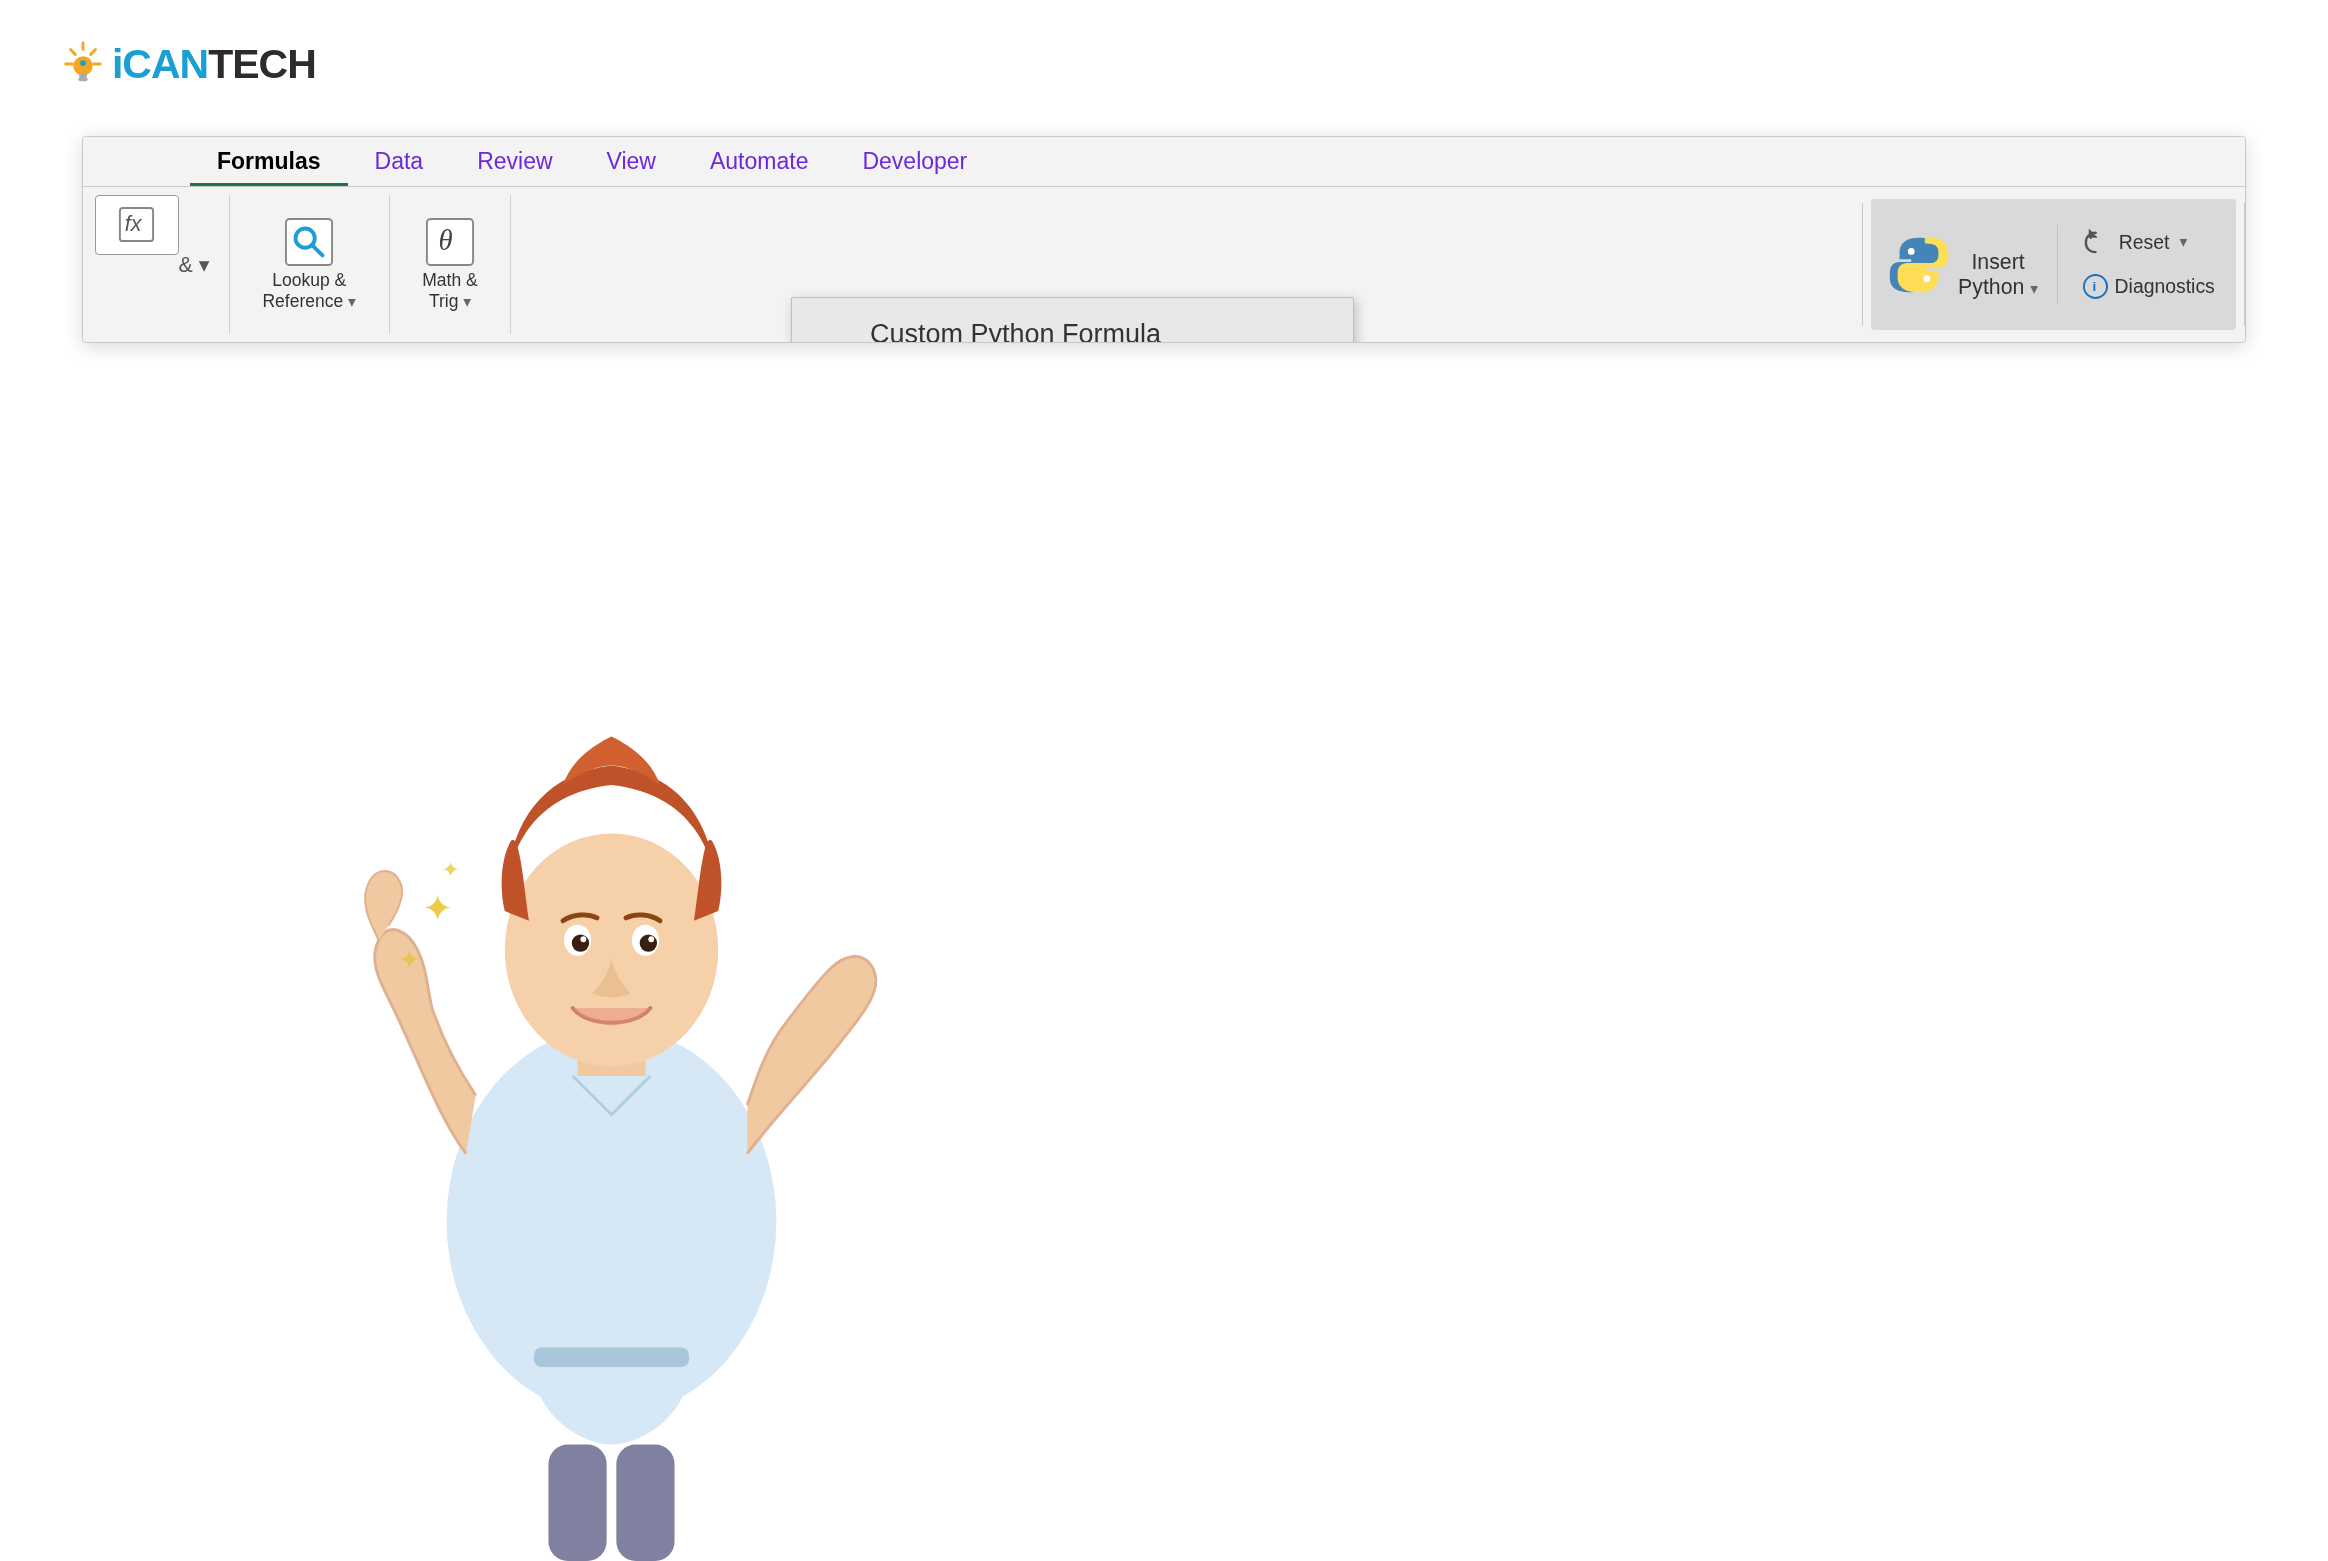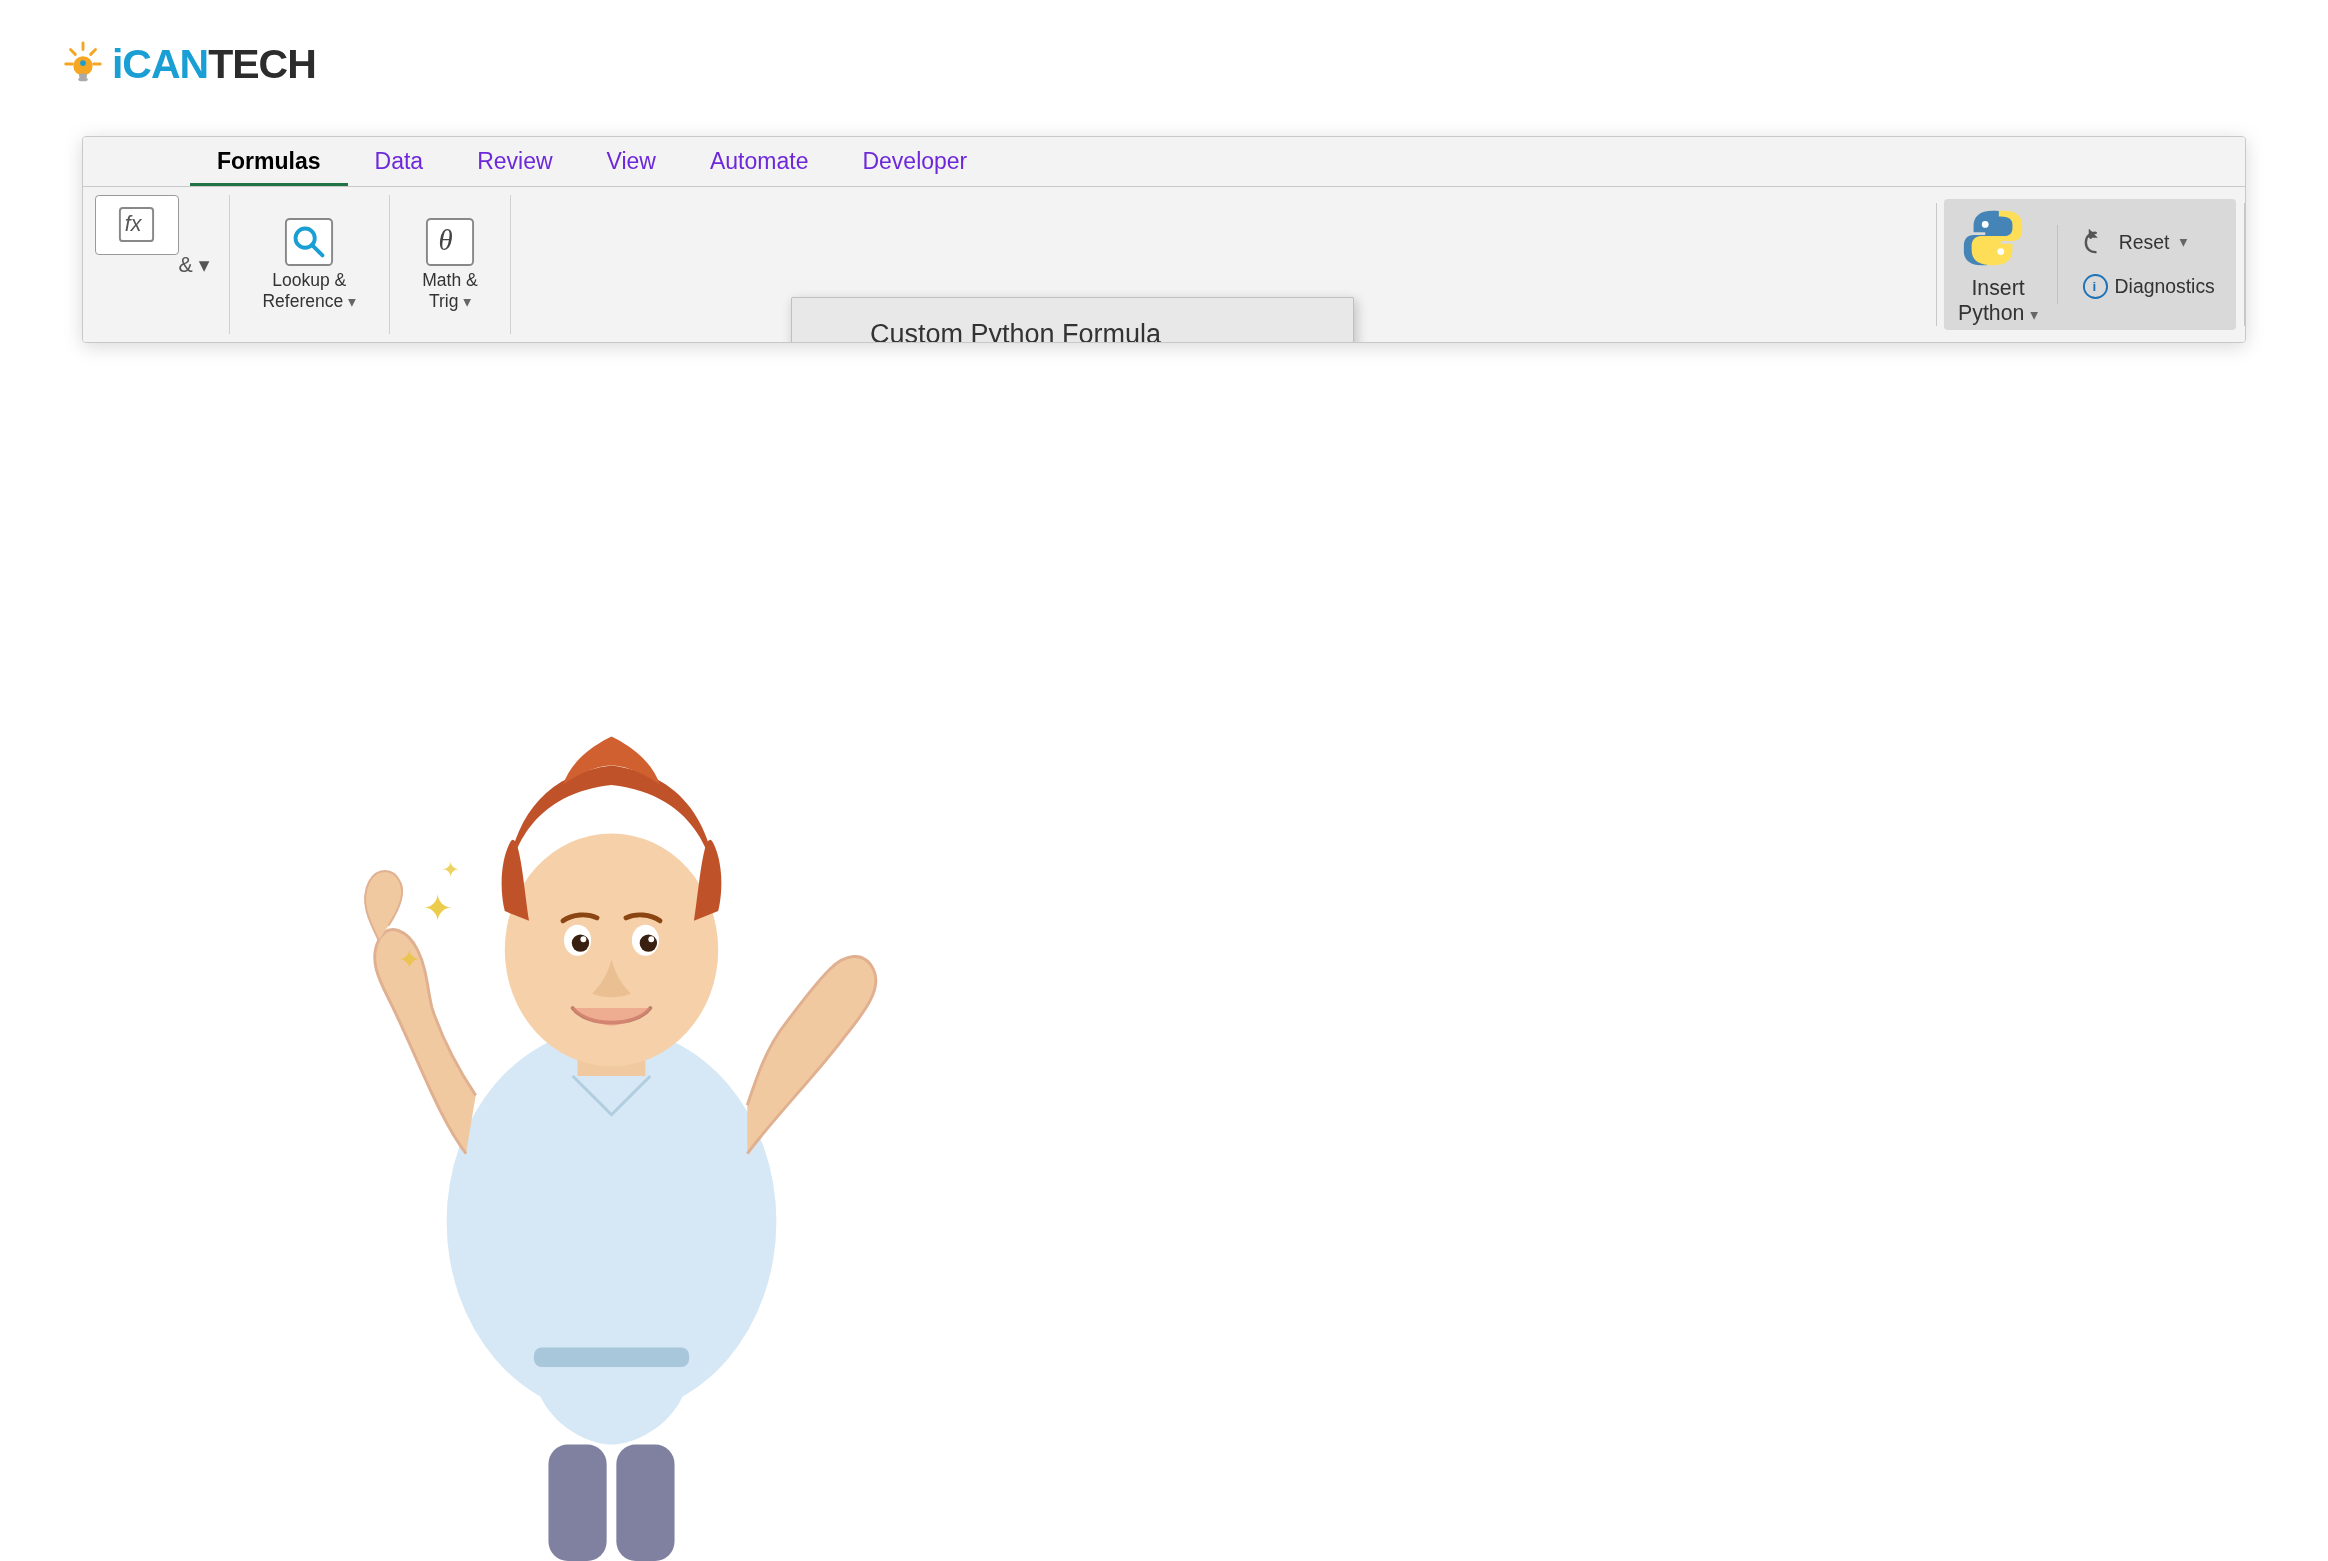--- a/index.html
+++ b/index.html
@@ -123,22 +123,21 @@
 
     .ribbon-btn-label {
       font-size: 17.5px;
       color: #333;
       text-align: center;
       line-height: 1.2;
     }
 
     .python-btn-large {
       display: flex;
-      flex-direction: column;
-      align-items: flex-start;
+      align-items: flex-end;
       gap: 3.9px;
       cursor: pointer;
     }
 
     .reset-btn {
       display: flex;
       align-items: center;
       gap: 10px;
       font-size: 19.4px;
       color: #333;

